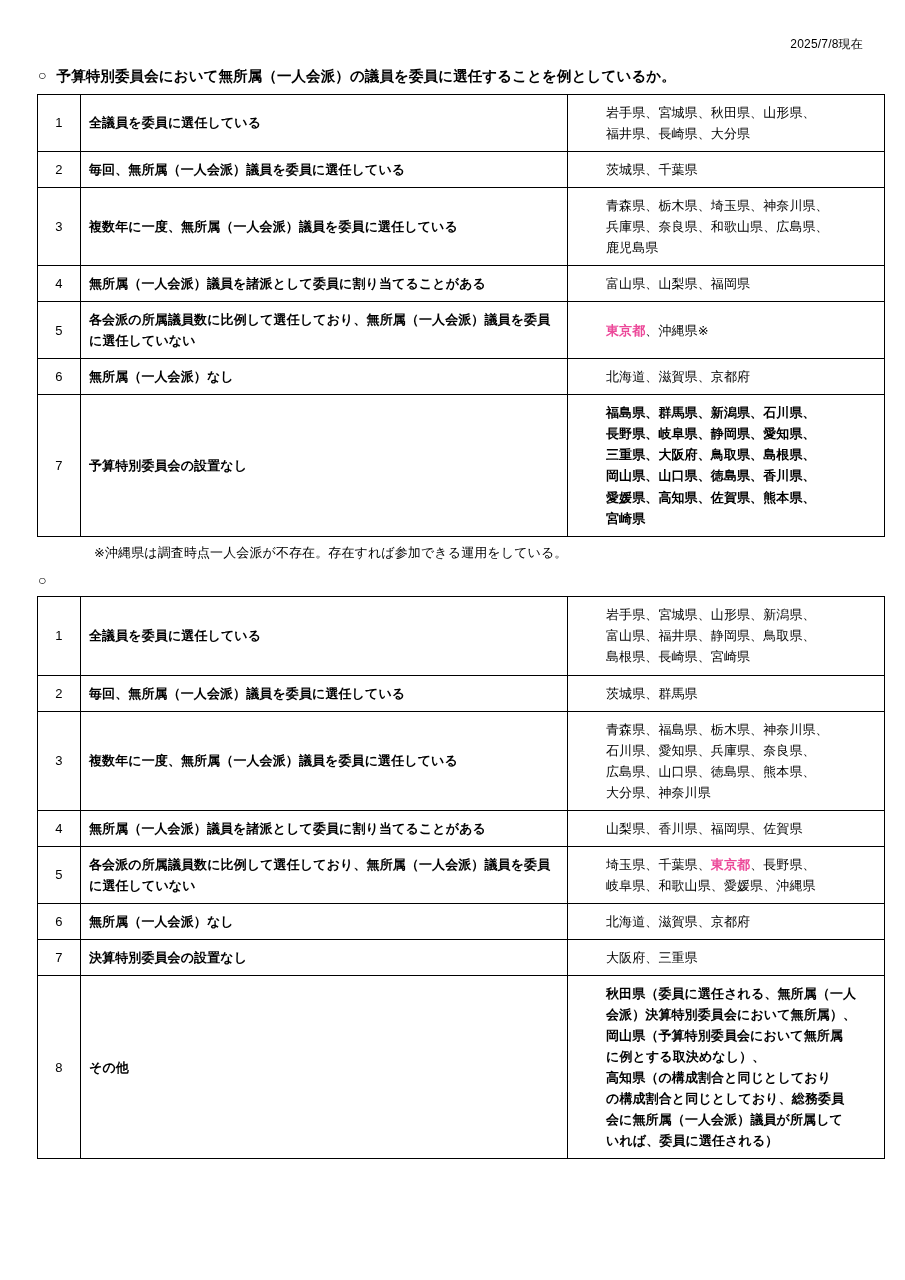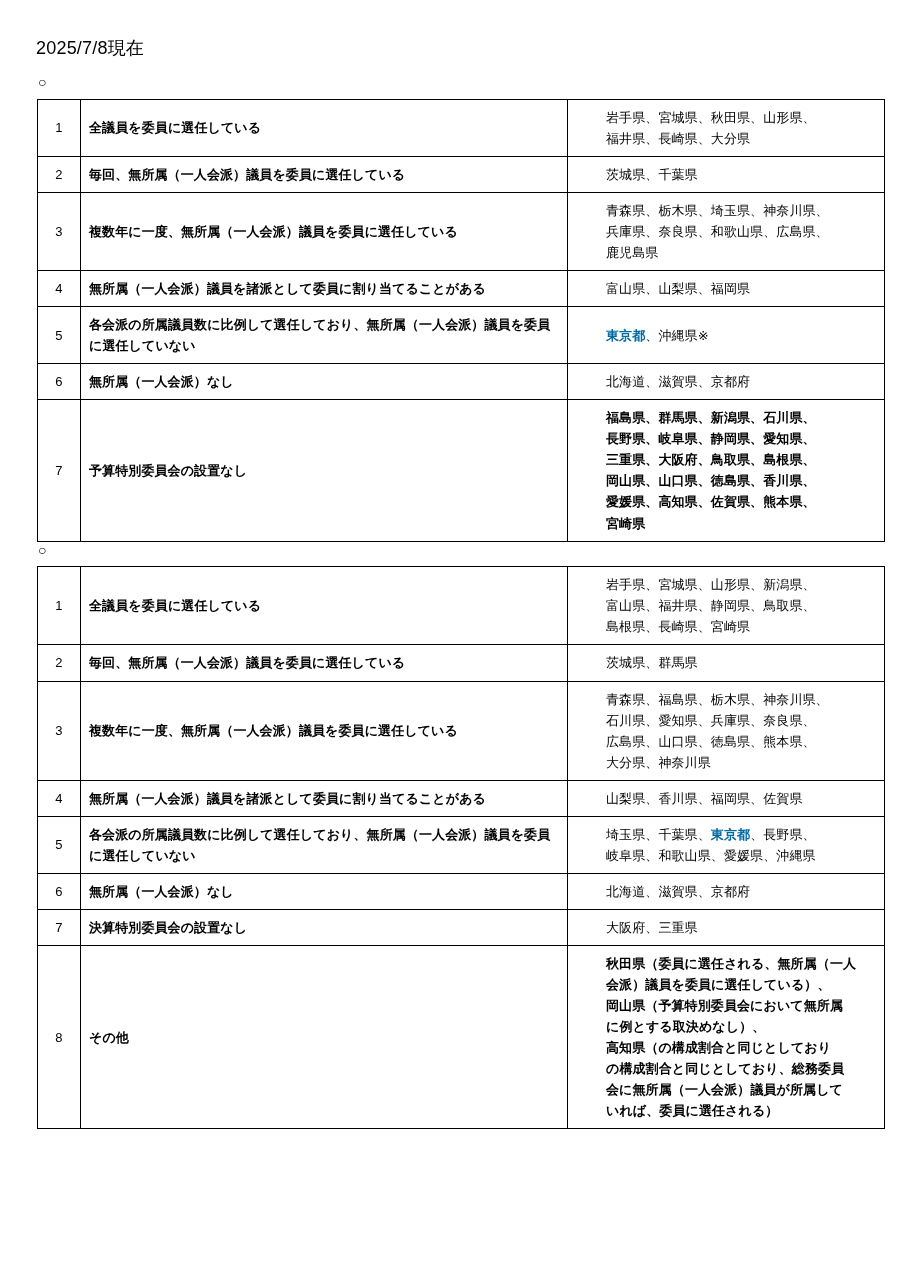--- a/index.html
+++ b/index.html
@@ -15,22 +15,22 @@
     -webkit-font-smoothing: antialiased;
   }
   .page {
     position: relative;
     width: 905px;
     min-height: 1280px;
     box-sizing: border-box;
     padding: 30px 36px 20px 36px;
   }
   .date-line {
-    text-align: left;
-    font-size: 18px;
+    text-align: right;
+    font-size: 12px;
     letter-spacing: 0.2px;
     margin: 6px 6px 14px 0;
   }
   .section-heading {
     display: flex;
     align-items: flex-start;
     font-size: 14.5px;
     font-weight: bold;
     margin: 0 0 8px 2px;
     letter-spacing: 0.1px;
@@ -69,21 +69,21 @@
   }
   td.pref {
     width: 300px;
   }
   td.pref .line {
     display: block;
     white-space: nowrap;
     margin-left: 30px;
   }
   .hl {
-    color: #0369a1;
+    color: #ec4899;
     font-weight: bold;
   }
   .note {
     font-size: 13px;
     margin: 7px 0 10px 58px;
     letter-spacing: 0.1px;
   }
   td.tall {
     line-height: 1.75;
     font-weight: bold;
@@ -91,20 +91,21 @@
 </style>
 </head>
 <body>
 
 <div class="page">
 
   <div class="date-line">2025/7/8現在</div>
 
   <div class="section-heading">
     <span class="bullet">○</span>
+    <span class="htext">予算特別委員会において無所属（一人会派）の議員を委員に選任することを例としているか。</span>
   </div>
   <table class="qtable">
     <tbody>
         <tr>
           <td class="num">1</td>
           <td class="desc">全議員を委員に選任している</td>
           <td class="pref">
             <span class="line"><span>岩手県、宮城県、秋田県、山形県、</span></span>
             <span class="line"><span>福井県、長崎県、大分県</span></span>
           </td>
@@ -154,20 +155,21 @@
             <span class="line"><span>長野県、岐阜県、静岡県、愛知県、</span></span>
             <span class="line"><span>三重県、大阪府、鳥取県、島根県、</span></span>
             <span class="line"><span>岡山県、山口県、徳島県、香川県、</span></span>
             <span class="line"><span>愛媛県、高知県、佐賀県、熊本県、</span></span>
             <span class="line"><span>宮崎県</span></span>
           </td>
         </tr>
       </tbody>
   </table>
 
+  <div class="note">※沖縄県は調査時点一人会派が不存在。存在すれば参加できる運用をしている。</div>
 
   <div class="section-heading">
     <span class="bullet">○</span>
   </div>
   <table class="qtable">
     <tbody>
         <tr>
           <td class="num">1</td>
           <td class="desc">全議員を委員に選任している</td>
           <td class="pref">
@@ -220,21 +222,21 @@
           <td class="desc">決算特別委員会の設置なし</td>
           <td class="pref">
             <span class="line"><span>大阪府、三重県</span></span>
           </td>
         </tr>
         <tr>
           <td class="num">8</td>
           <td class="desc">その他</td>
           <td class="pref tall">
             <span class="line"><span>秋田県（委員に選任される、無所属（一人</span></span>
-            <span class="line"><span>会派）議員を委員に選任している）、</span></span>
+            <span class="line"><span>会派）決算特別委員会において無所属）、</span></span>
             <span class="line"><span>岡山県（予算特別委員会において無所属</span></span>
             <span class="line"><span>に例とする取決めなし）、</span></span>
             <span class="line"><span>高知県（の構成割合と同じとしており</span></span>
             <span class="line"><span>の構成割合と同じとしており、総務委員</span></span>
             <span class="line"><span>会に無所属（一人会派）議員が所属して</span></span>
             <span class="line"><span>いれば、委員に選任される）</span></span>
           </td>
         </tr>
       </tbody>
   </table>

